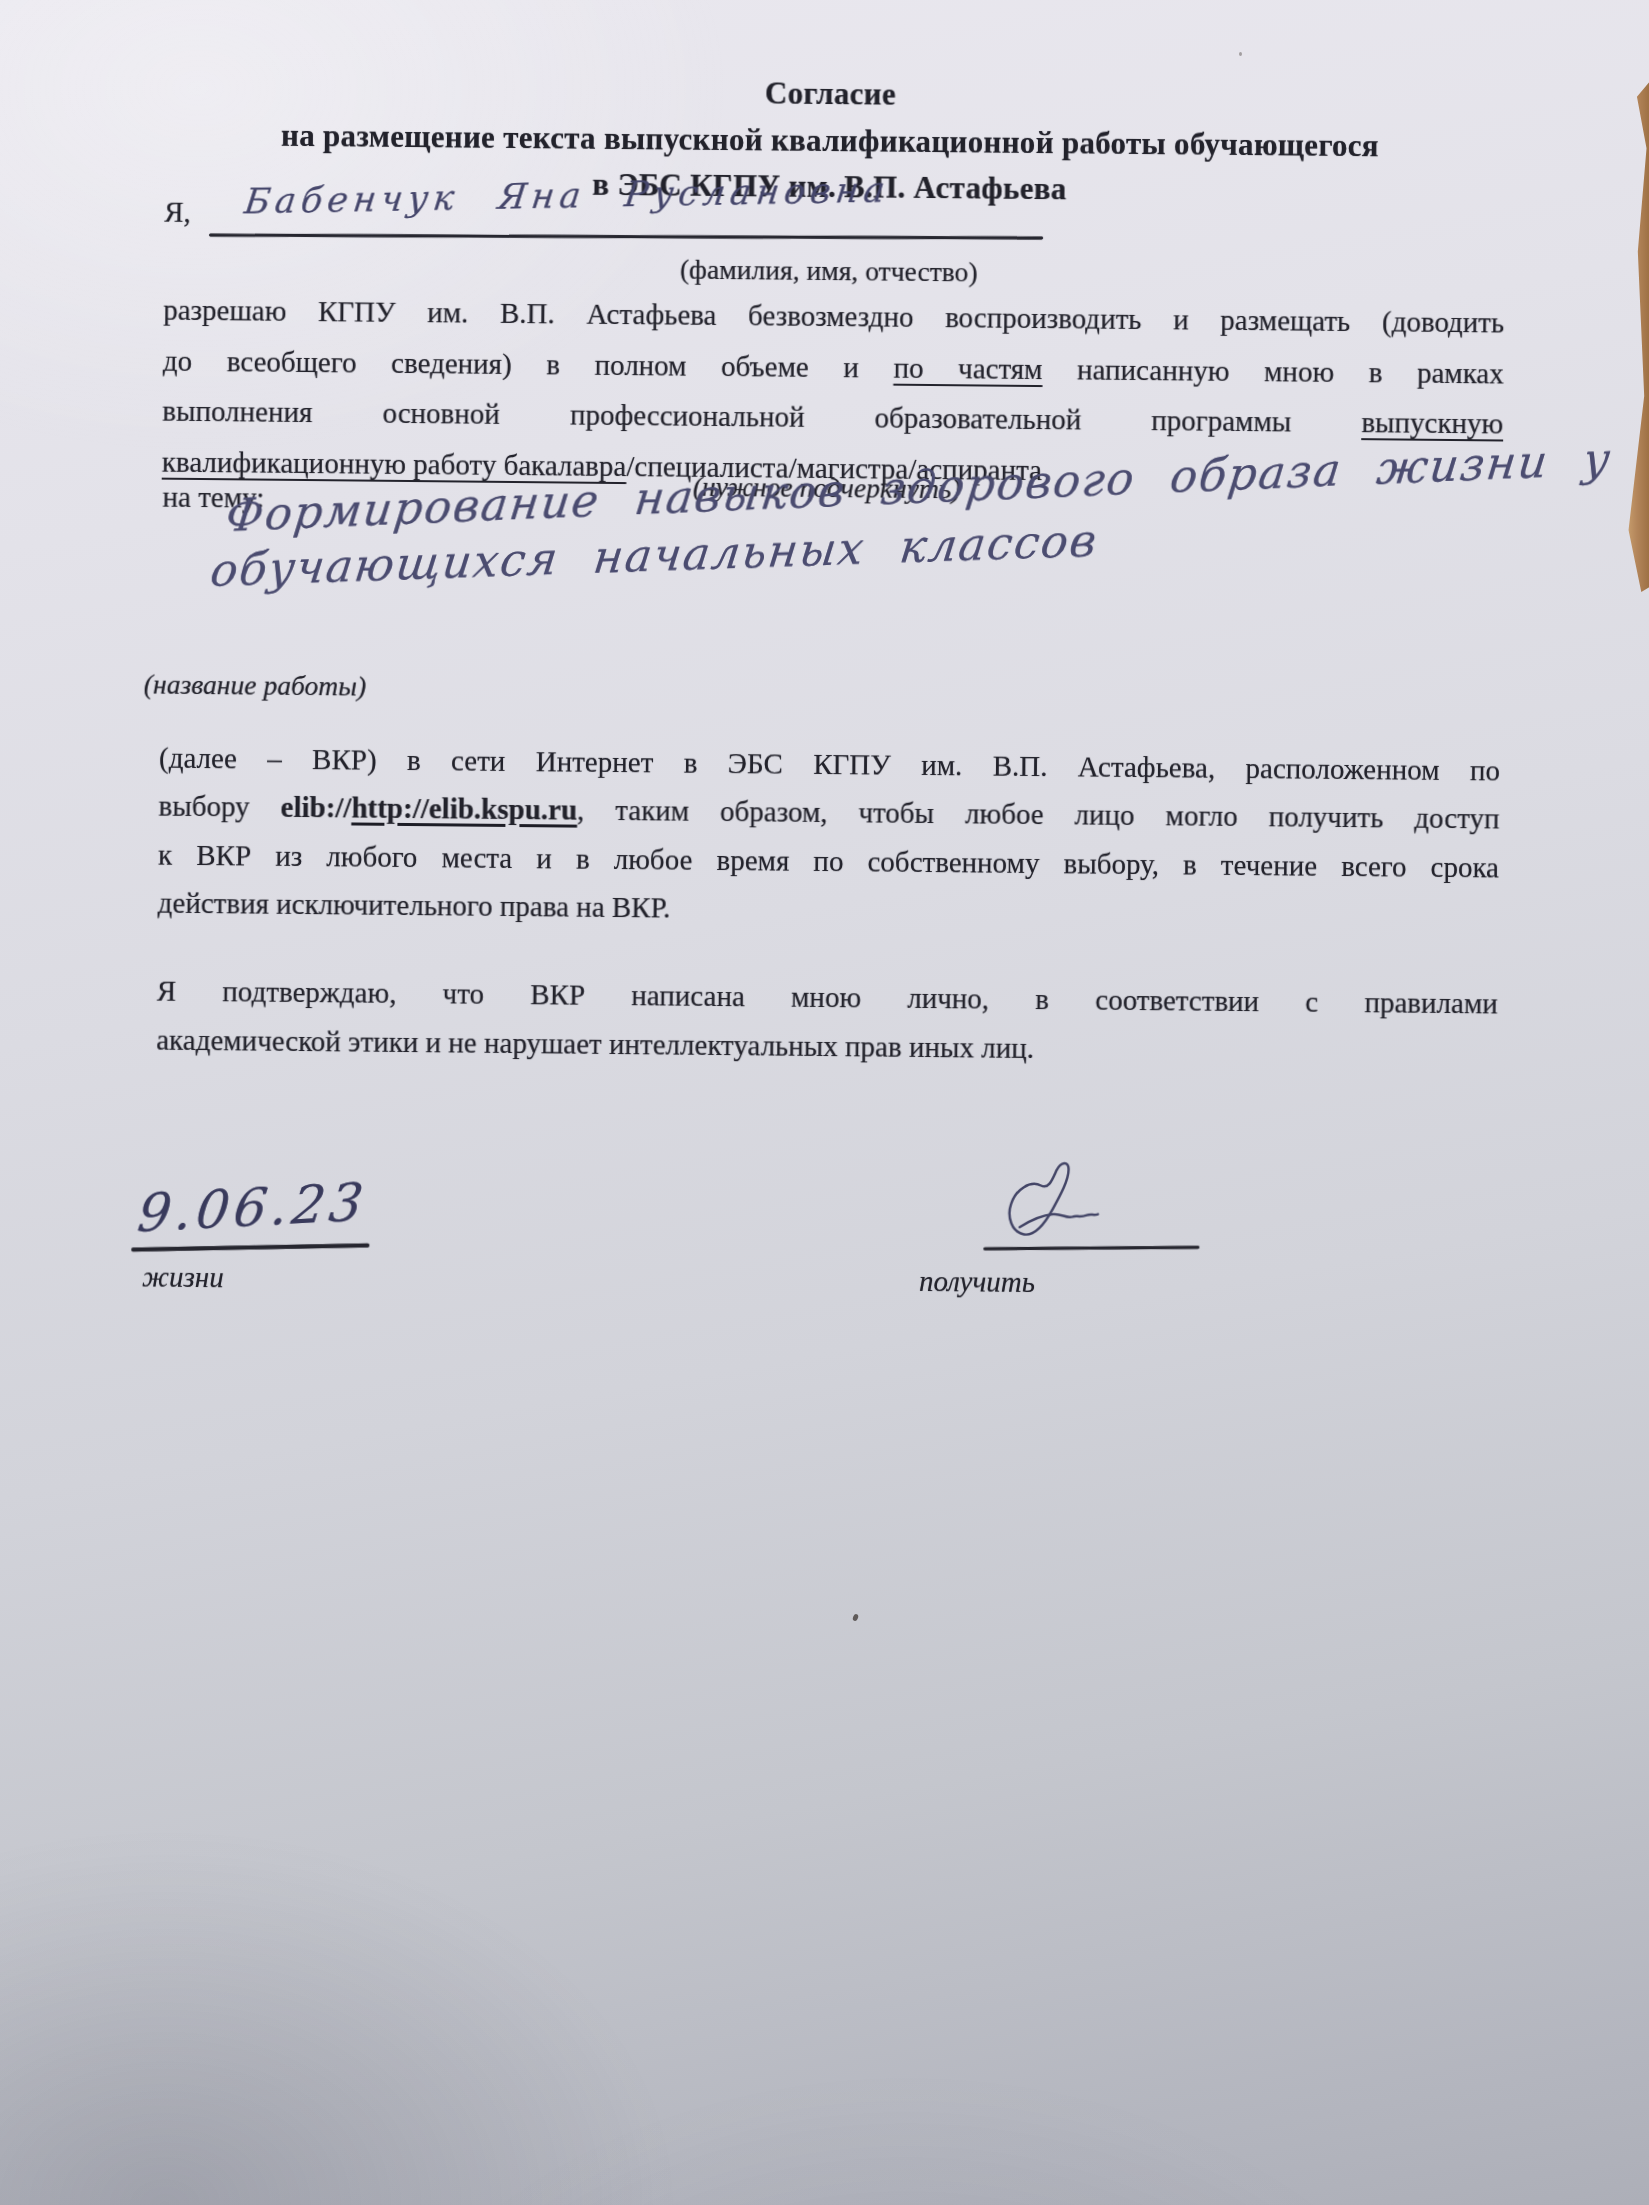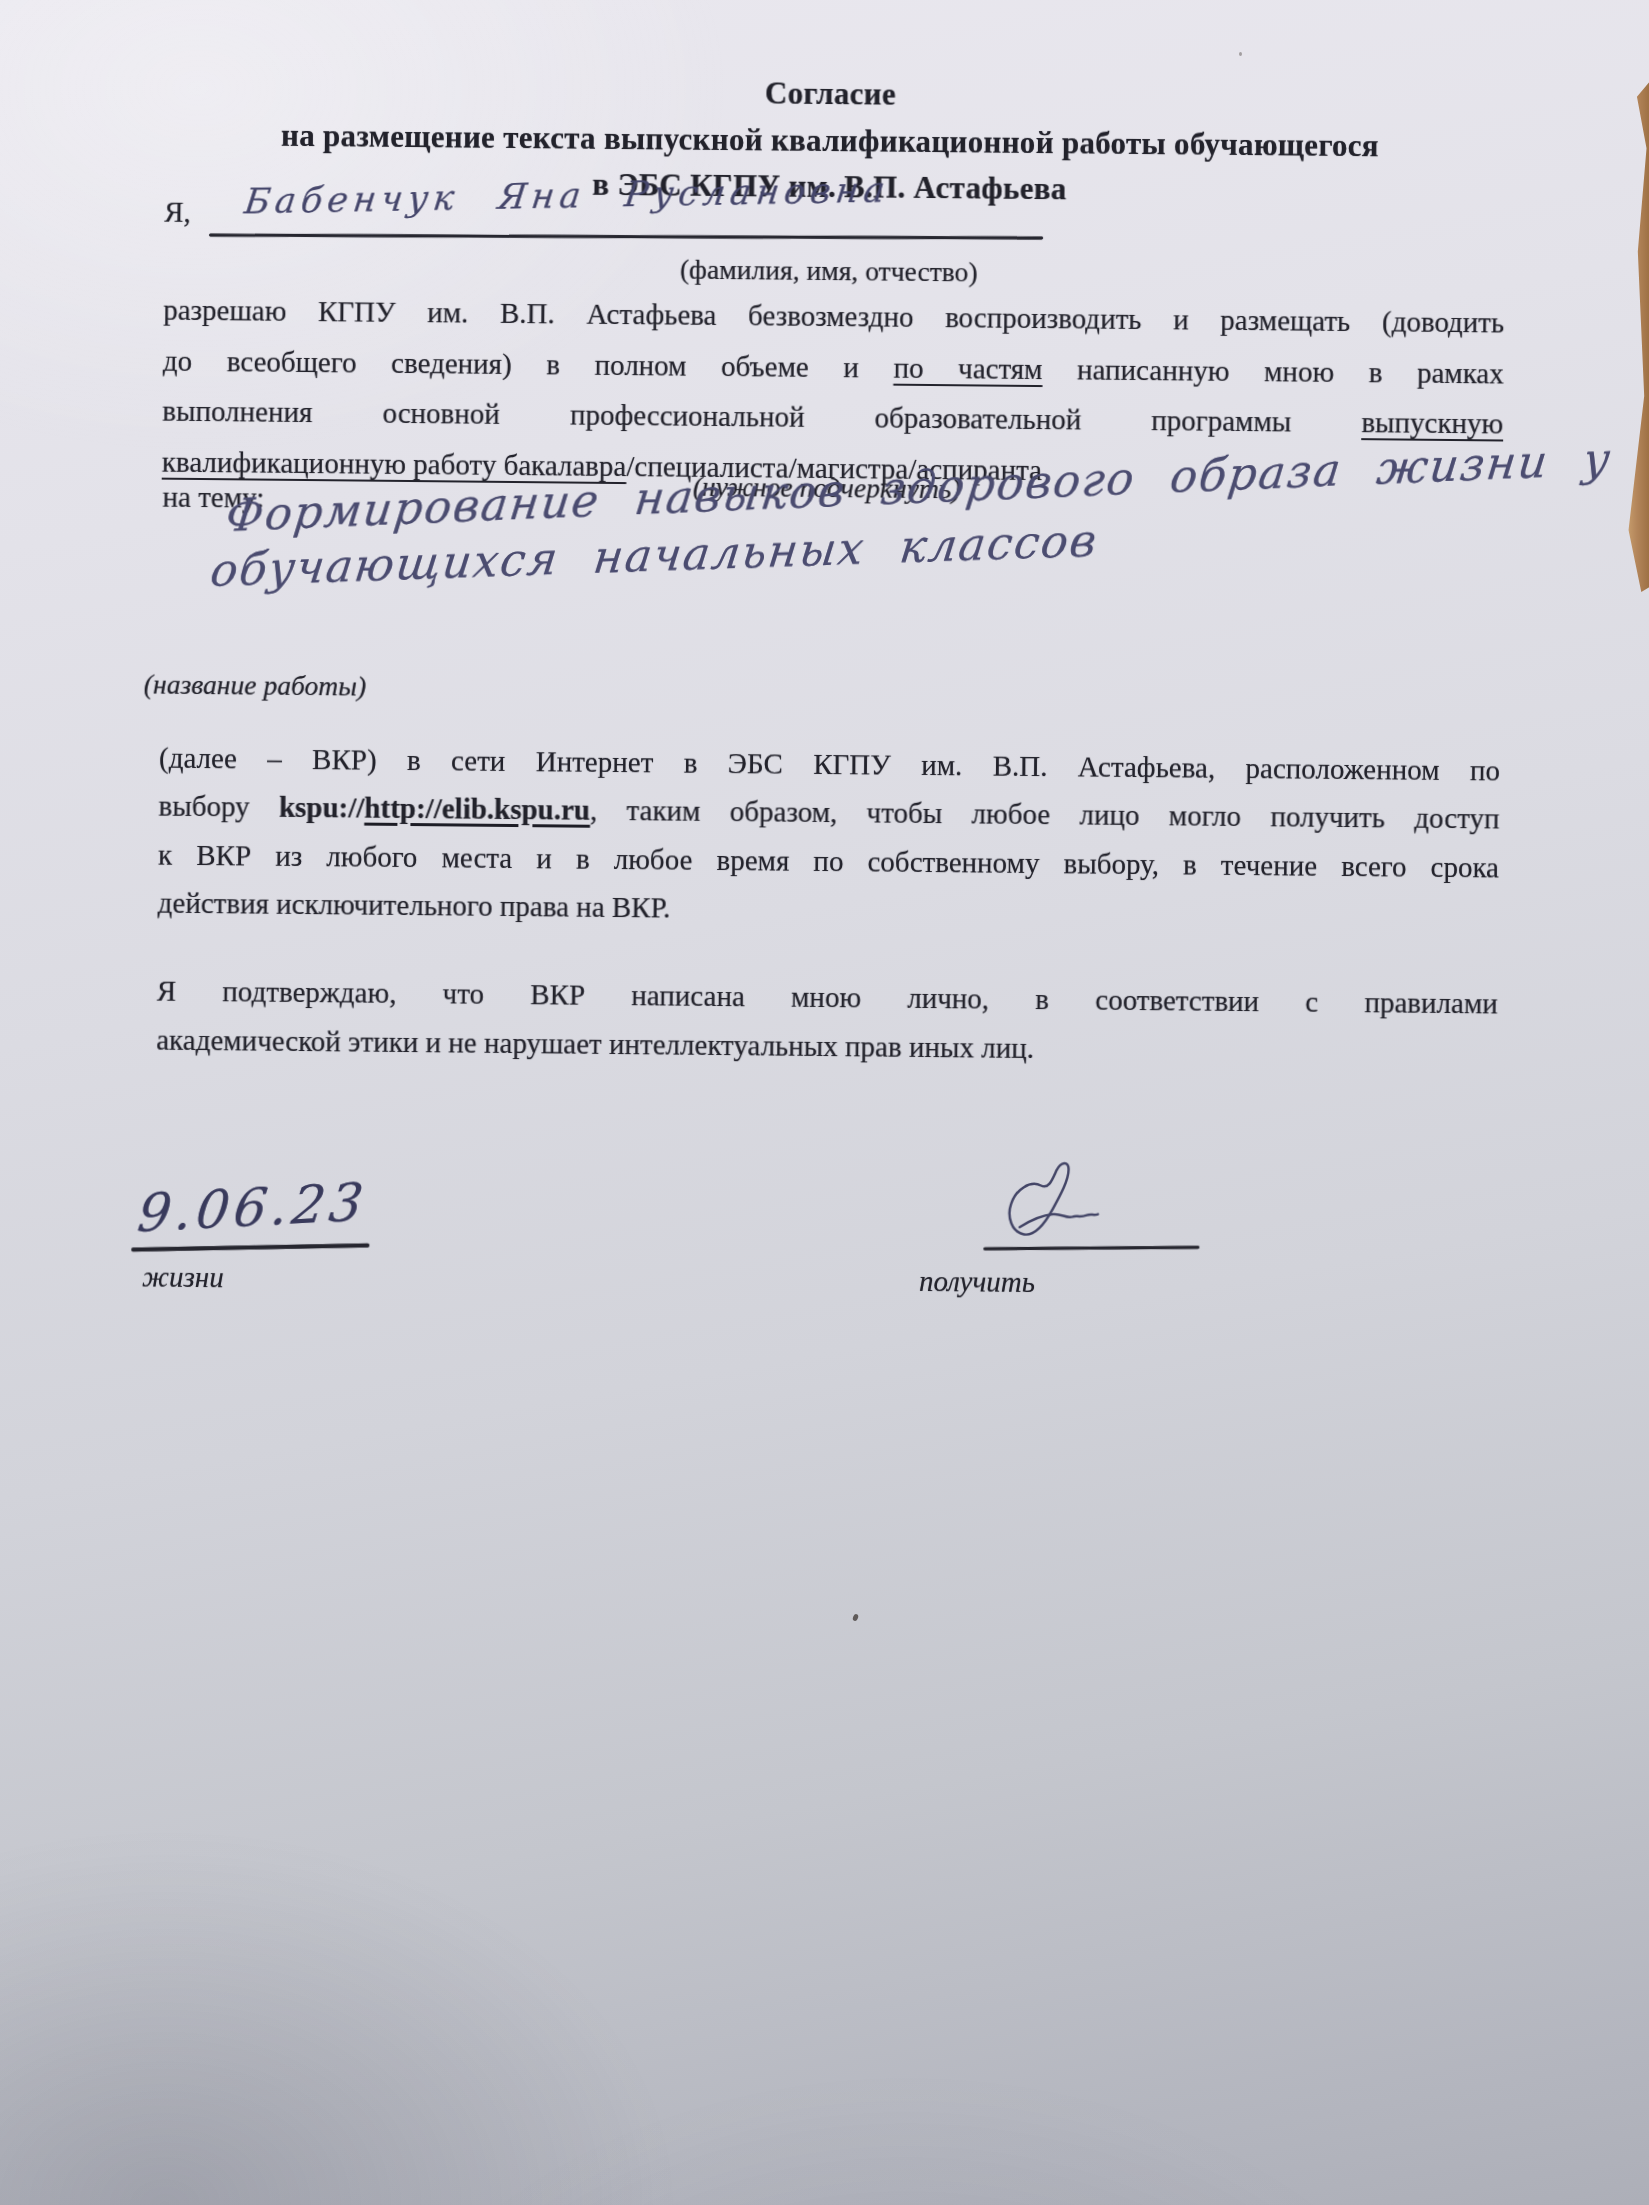--- a/index.html
+++ b/index.html
@@ -80,21 +80,21 @@
   <div class="abs ctr cap ital printed" style="top:472px">(нужное подчеркнуть)</div>
 
   <div class="abs printed" style="left:161px;top:487px;font-size:29px">на тему:</div>
   <div class="abs hand hand-theme" style="left:222px;top:495px">Формирование навыков здорового образа  жизни у</div>
   <div class="abs hand hand-theme hand-theme2" style="left:207px;top:550px">обучающихся начальных классов</div>
   <div class="abs cap ital printed" style="left:144px;top:675px">(название работы)</div>
 
   <div class="line just printed" style="top:749px"><span>(далее – ВКР) в сети Интернет в ЭБС КГПУ им. В.П. Астафьева, расположенном по</span></div>
   <div class="line just printed" style="top:797px">
     <span>выбору</span>
-    <span class="b">kspu://</span><span class="b u2">http://elib.kspu.ru</span><span>, таким образом, чтобы любое лицо могло получить доступ</span>
+    <span class="b">elib://</span><span class="b u2">http://elib.kspu.ru</span><span>, таким образом, чтобы любое лицо могло получить доступ</span>
   </div>
   <div class="line just printed" style="top:846px"><span>к ВКР  из любого места и в любое время по собственному выбору, в течение всего срока</span></div>
   <div class="line printed" style="top:894px"><span>действия исключительного права на ВКР.</span></div>
 
   <div class="line just printed" style="top:982px"><span>Я подтверждаю, что ВКР написана мною лично, в соответствии с правилами</span></div>
   <div class="line printed" style="top:1031px"><span>академической этики и не нарушает интеллектуальных прав иных лиц.</span></div>
 
   <div class="abs hand hand-date" style="left:140px;top:1190px">9.06.23</div>
   <div class="blank" style="left:137px;top:1251px;width:238px;height:3.9px;transform:rotate(-1.6deg)"></div>
   <div class="abs cap ital printed" style="left:148px;top:1267px;font-size:29px">жизни</div>

